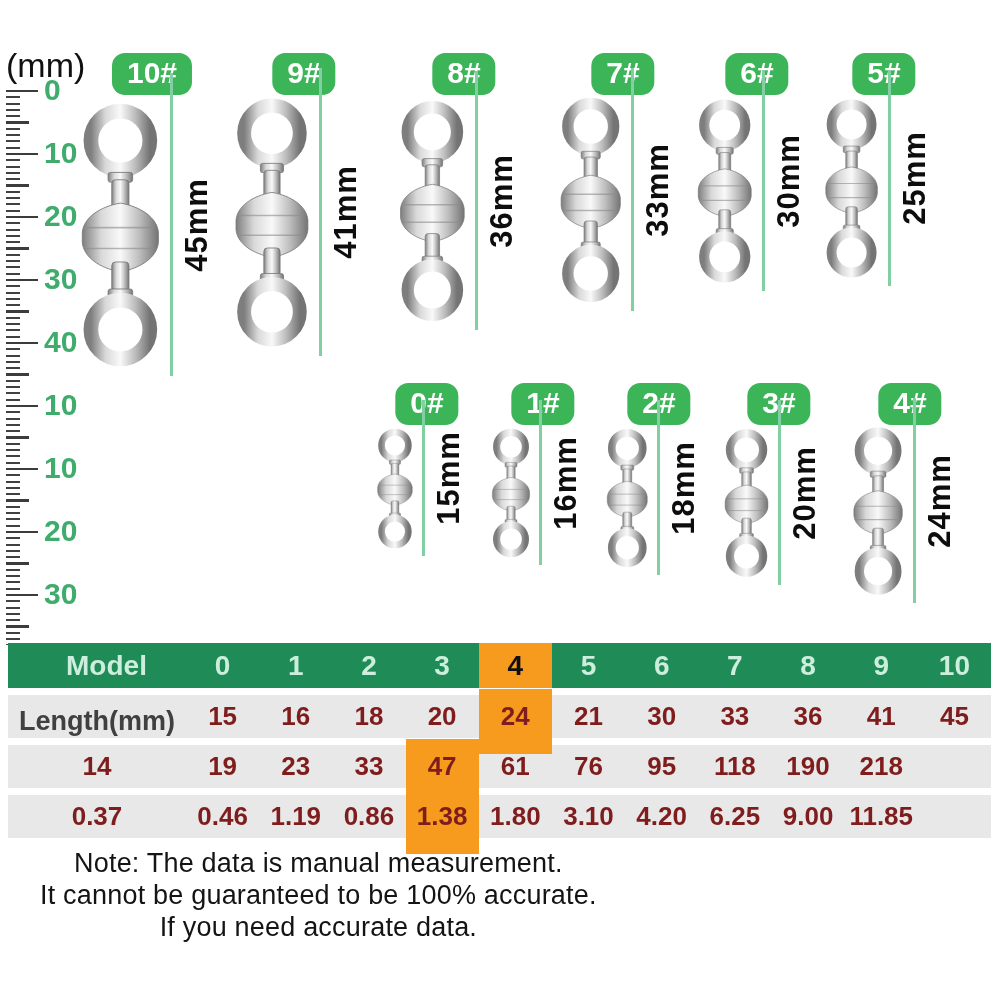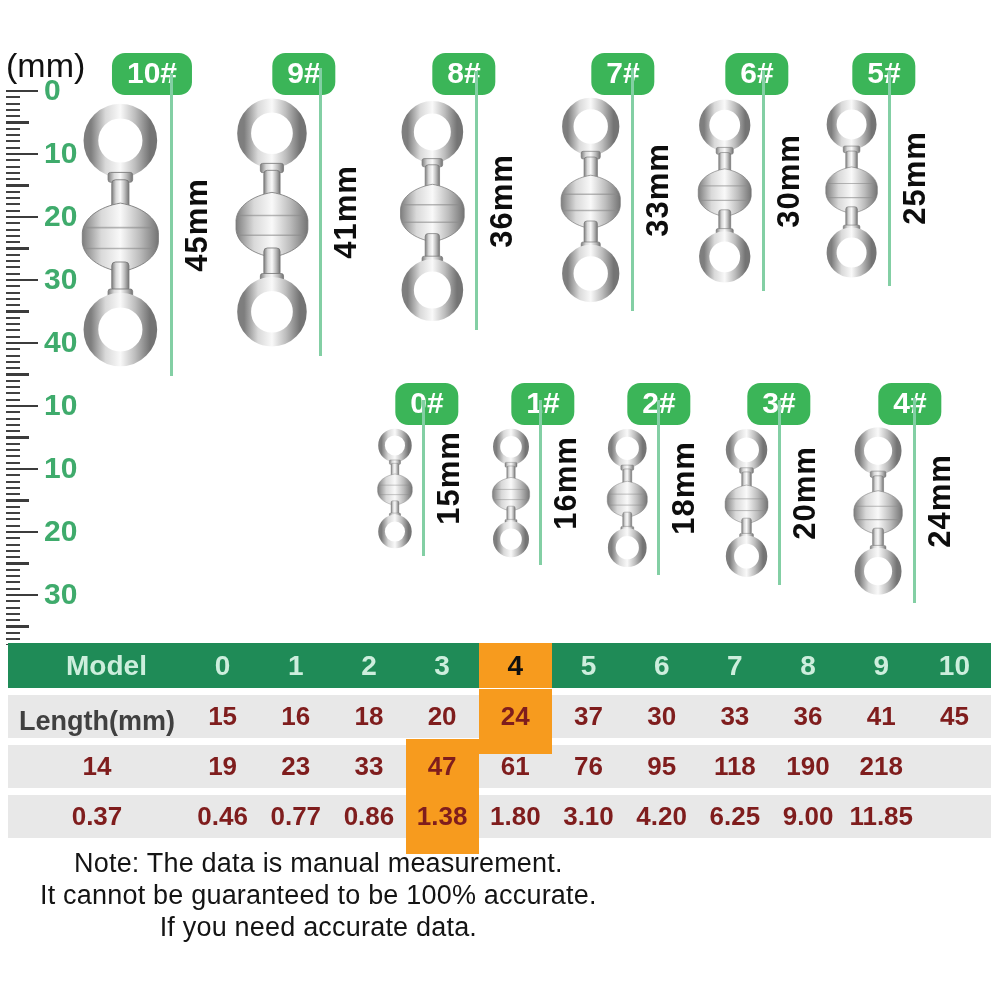--- a/index.html
+++ b/index.html
@@ -99,21 +99,21 @@
         <div class="th">10</div>
       </div>
     <div id="t-body">
         <div class="t-row">
           <div class="tl">Length(mm)</div>
           <div class="td"><span>15</span></div>
           <div class="td"><span>16</span></div>
           <div class="td"><span>18</span></div>
           <div class="td"><span>20</span></div>
           <div class="td hl"><span>24</span></div>
-          <div class="td"><span>37</span></div>
+          <div class="td"><span>21</span></div>
           <div class="td"><span>30</span></div>
           <div class="td"><span>33</span></div>
           <div class="td"><span>36</span></div>
           <div class="td"><span>41</span></div>
           <div class="td"><span>45</span></div>
         </div>
         <div class="t-row">
           <div class="td"><span>14</span></div>
           <div class="td"><span>19</span></div>
           <div class="td"><span>23</span></div>
@@ -122,21 +122,21 @@
           <div class="td"><span>61</span></div>
           <div class="td"><span>76</span></div>
           <div class="td"><span>95</span></div>
           <div class="td"><span>118</span></div>
           <div class="td"><span>190</span></div>
           <div class="td"><span>218</span></div>
         </div>
         <div class="t-row">
           <div class="td"><span>0.37</span></div>
           <div class="td"><span>0.46</span></div>
-          <div class="td"><span>0.77</span></div>
+          <div class="td"><span>1.19</span></div>
           <div class="td"><span>0.86</span></div>
           <div class="td hl"><span>1.38</span></div>
           <div class="td"><span>1.80</span></div>
           <div class="td"><span>3.10</span></div>
           <div class="td"><span>4.20</span></div>
           <div class="td"><span>6.25</span></div>
           <div class="td"><span>9.00</span></div>
           <div class="td"><span>11.85</span></div>
         </div>
       </div>

